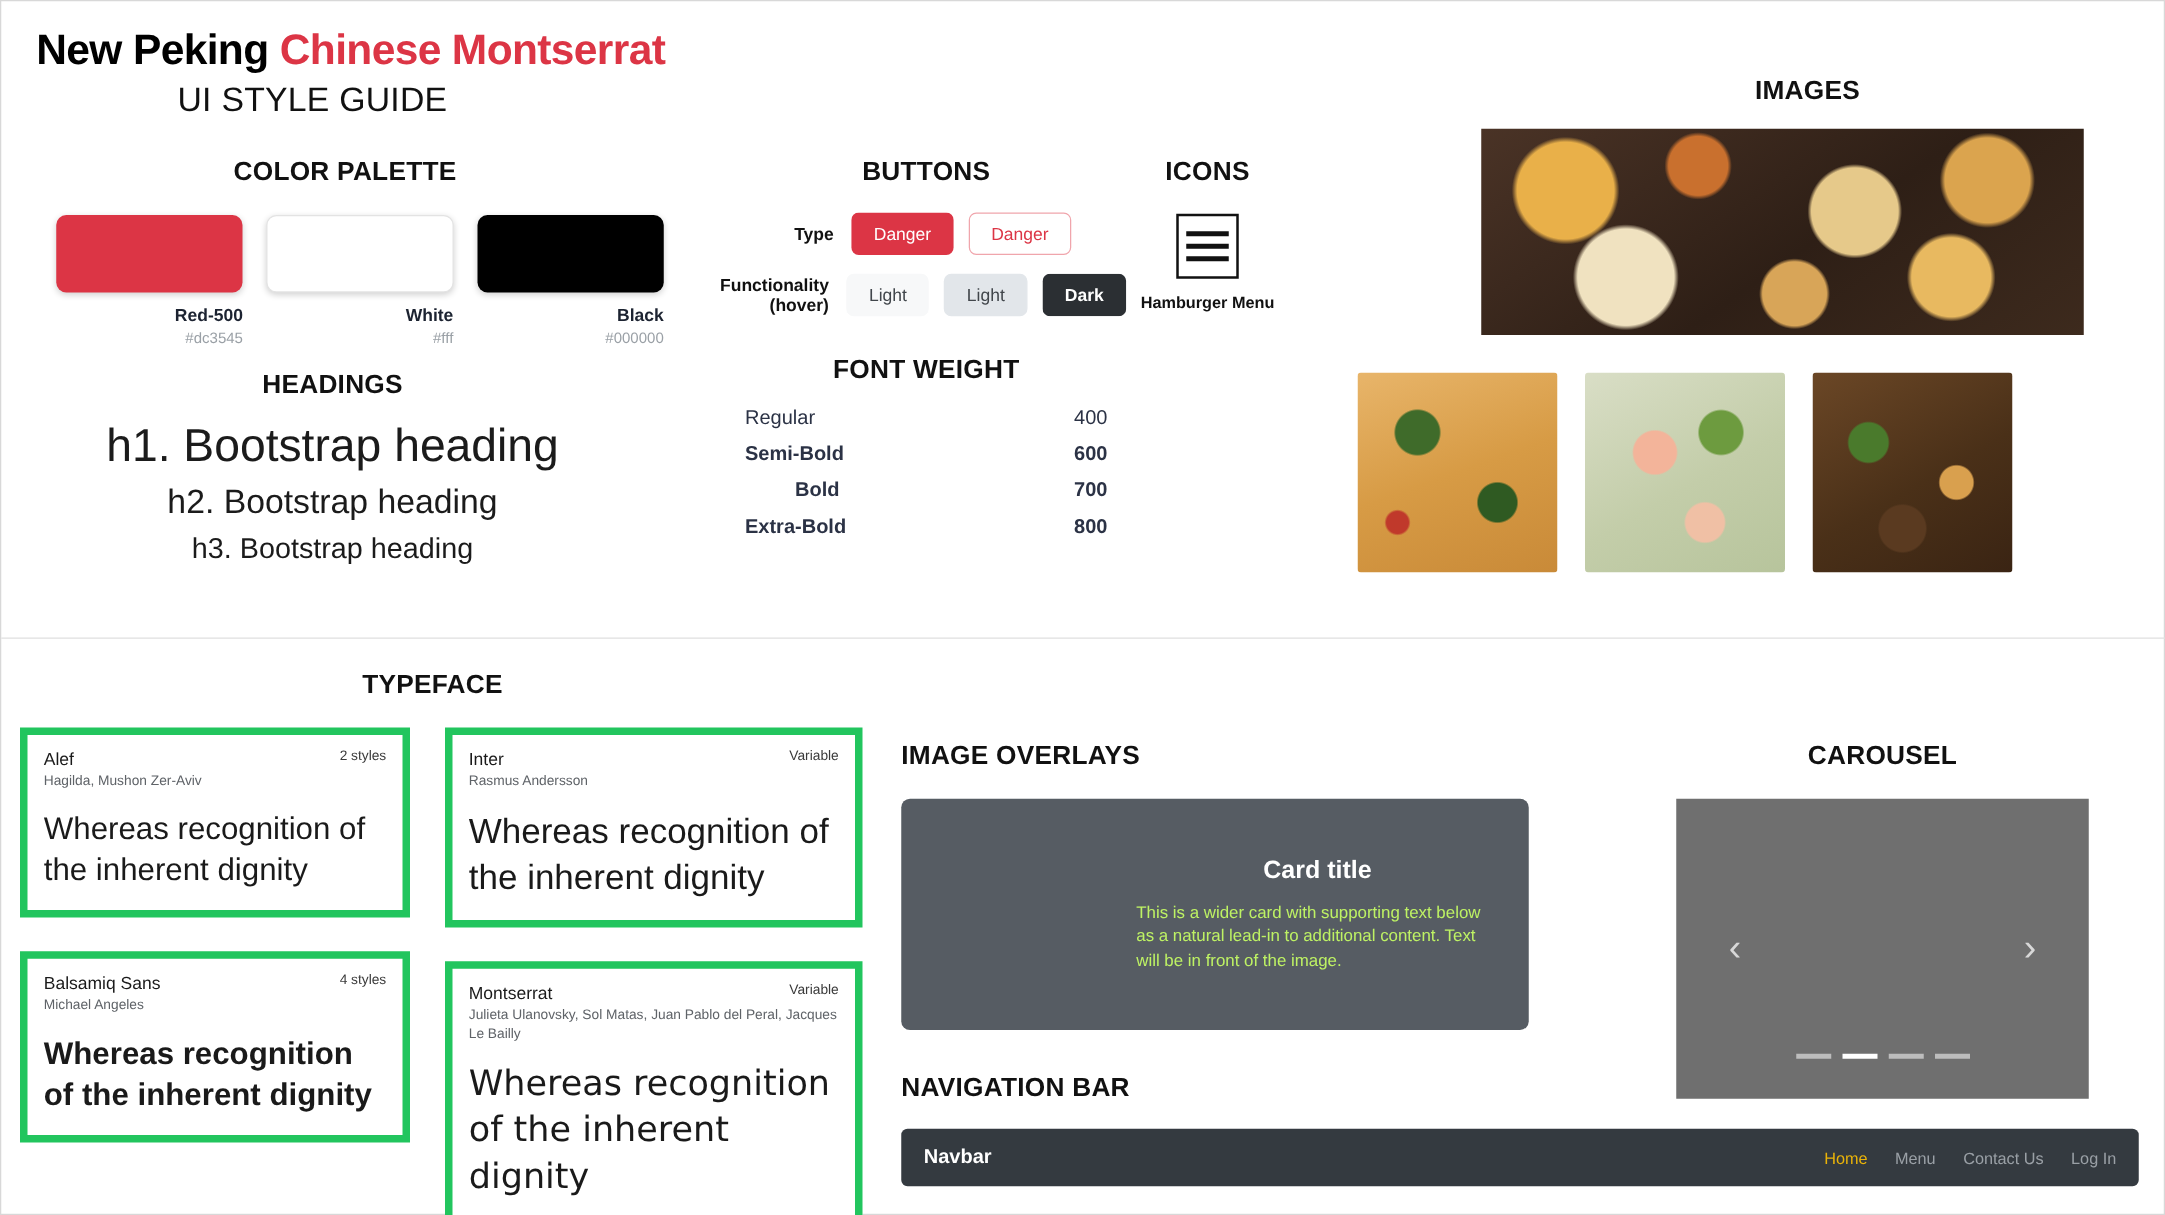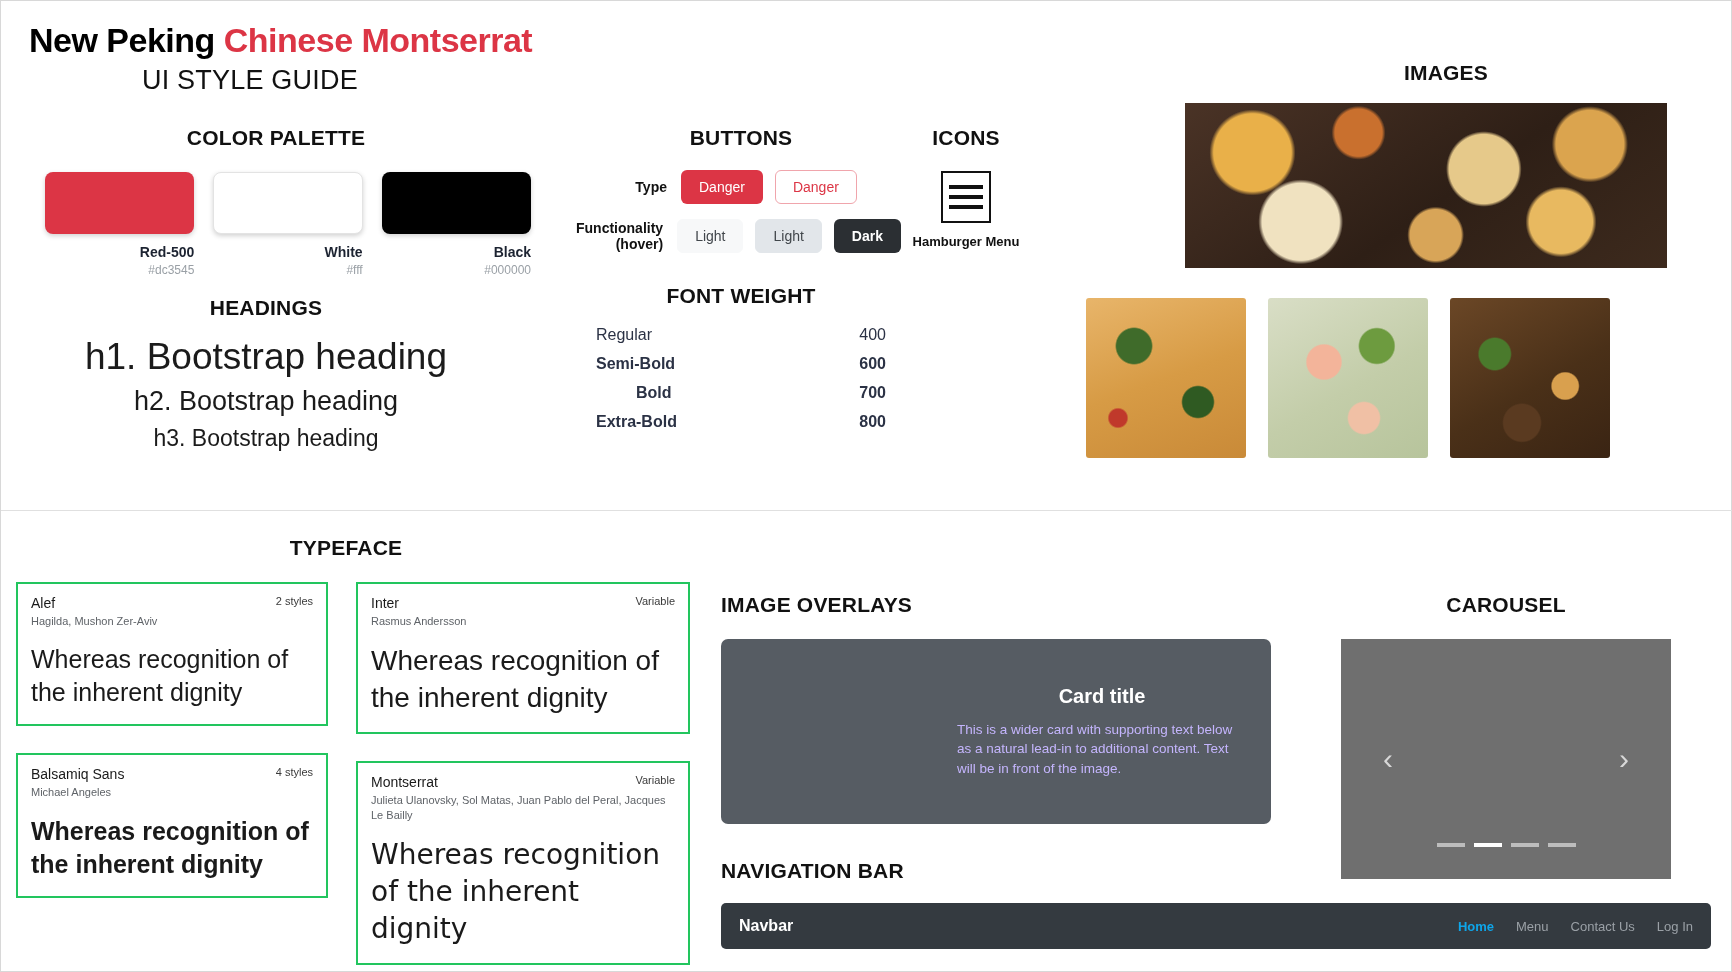--- a/index.html
+++ b/index.html
@@ -139,43 +139,43 @@
     position: absolute; left: 0; top: 509px; width: 1732px; height: 1px;
     background: #e0e0e0;
   }
 
   
   .typeface-wrap { position: absolute; left: 15px; top: 535px; width: 680px; }
   .typeface-title { text-align: center; width: 660px; }
   .tf-grid { display: flex; gap: 28px; margin-top: 22px; }
   .tf-col { display: flex; flex-direction: column; gap: 27px; }
   .tf-card {
-    border: 2px solid #22c55e; background: #fff;
+    border: 6px solid #22c55e; background: #fff;
     padding: 11px 13px 15px;
   }
   .tf-card.col-a { width: 312px; }
   .tf-card.col-b { width: 334px; }
   .tf-head { display: flex; justify-content: space-between; align-items: flex-start; }
   .tf-name { font-size: 14px; font-weight: 500; color: #1a1a1a; }
   .tf-styles { font-size: 11px; color: #3a3a3a; white-space: nowrap; padding-left: 8px; }
   .tf-author { font-size: 11px; color: #5f6368; margin-top: 3px; line-height: 1.3; }
   .tf-sample { margin-top: 15px; font-size: 25px; line-height: 1.32; color: #1a1a1a; }
   .tf-sample.serif-ish { font-family: "DejaVu Sans", sans-serif; font-size: 23px; }
 
   
   .overlay-wrap { position: absolute; left: 720px; top: 592px; width: 550px; }
   .overlay-card {
-    margin-top: 22px; width: 550px; height: 185px;
+    margin-top: 22px; width: 502px; height: 185px;
     background: #565c63; border-radius: 7px;
     display: flex; flex-direction: column; justify-content: center;
     align-items: flex-end; padding: 16px 24px;
   }
   .overlay-title { color: #fff; font-size: 20px; font-weight: 700; text-align: center; width: 290px; }
   .overlay-text {
-    color: #c4b5fd; font-size: 13.5px; line-height: 1.45;
+    color: #bef264; font-size: 13.5px; line-height: 1.45;
     width: 290px; margin-top: 12px;
   }
 
   
   .carousel-wrap { position: absolute; left: 1340px; top: 592px; width: 330px; }
   .carousel-title { text-align: center; }
   .carousel-box {
     margin-top: 22px; width: 330px; height: 240px; background: #6f6f6f;
     position: relative;
   }
@@ -196,21 +196,21 @@
   
   .navsec-wrap { position: absolute; left: 720px; top: 858px; width: 990px; }
   .navbar {
     margin-top: 20px; width: 990px; height: 46px; background: #343a40;
     border-radius: 5px; display: flex; align-items: center;
     justify-content: space-between; padding: 0 18px;
   }
   .navbar-brand { color: #fff; font-size: 16px; font-weight: 700; }
   .nav-links { display: flex; align-items: center; gap: 22px; }
   .nav-link { font-size: 13px; color: #9aa0a6; cursor: pointer; }
-  .nav-link.active { color: #0ea5e9; font-weight: bold; }
+  .nav-link.active { color: #eab308; }
 </style>
 </head>
 <body>
 
 <div class="page">
 
   <div class="brand">
     <span>New Peking </span><span class="red">Chinese Montserrat</span>
   </div>
   <div class="subtitle">UI STYLE GUIDE</div>

